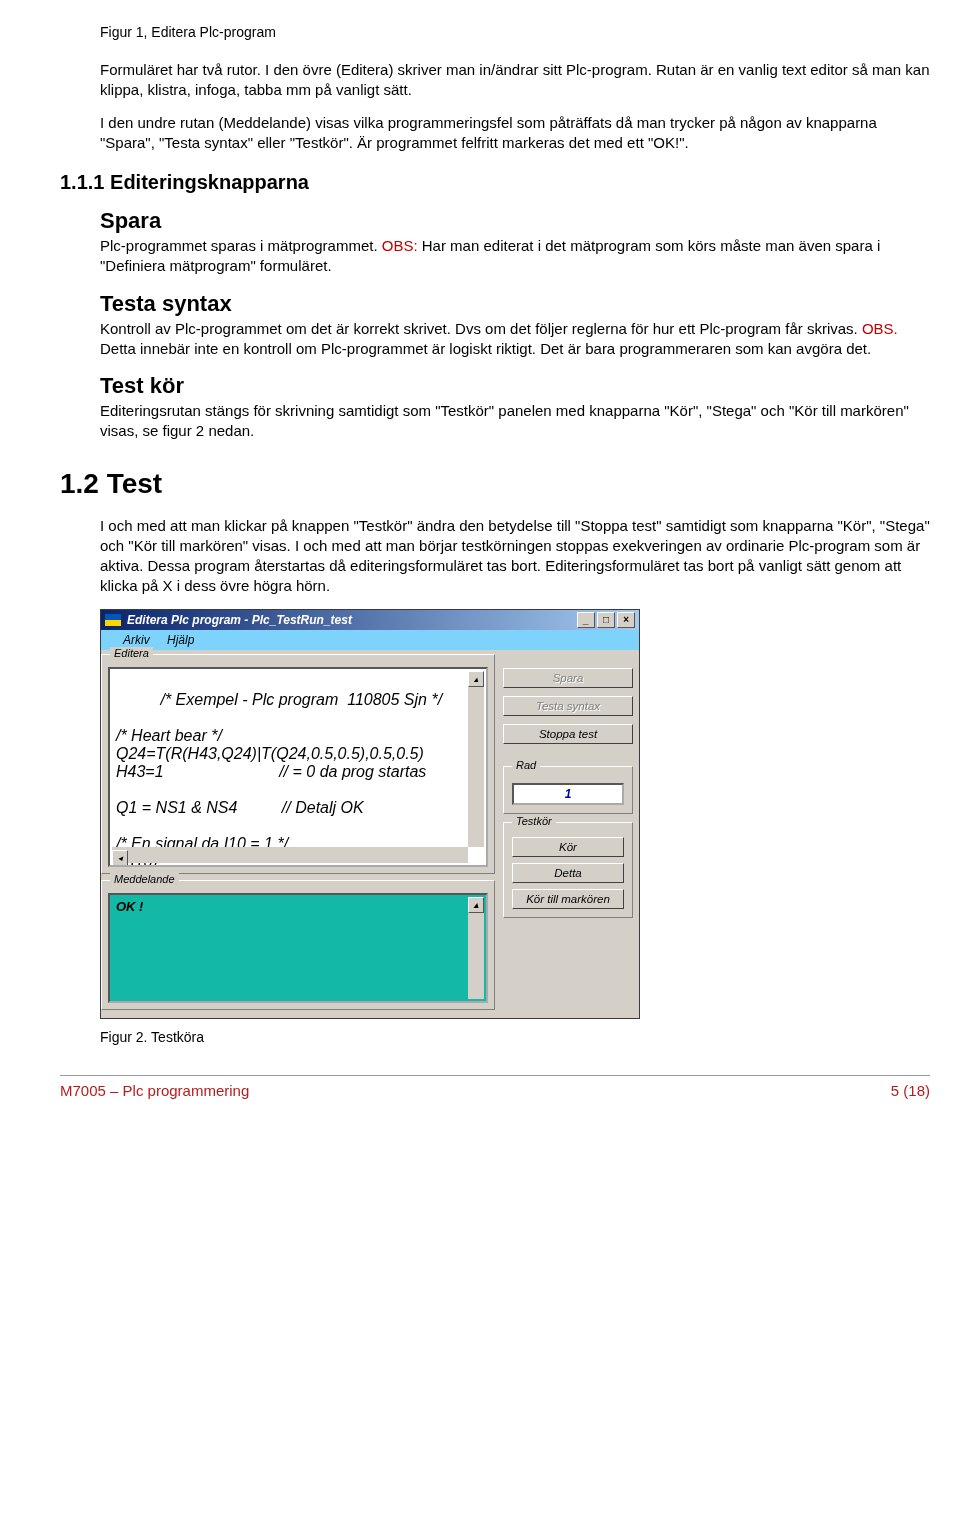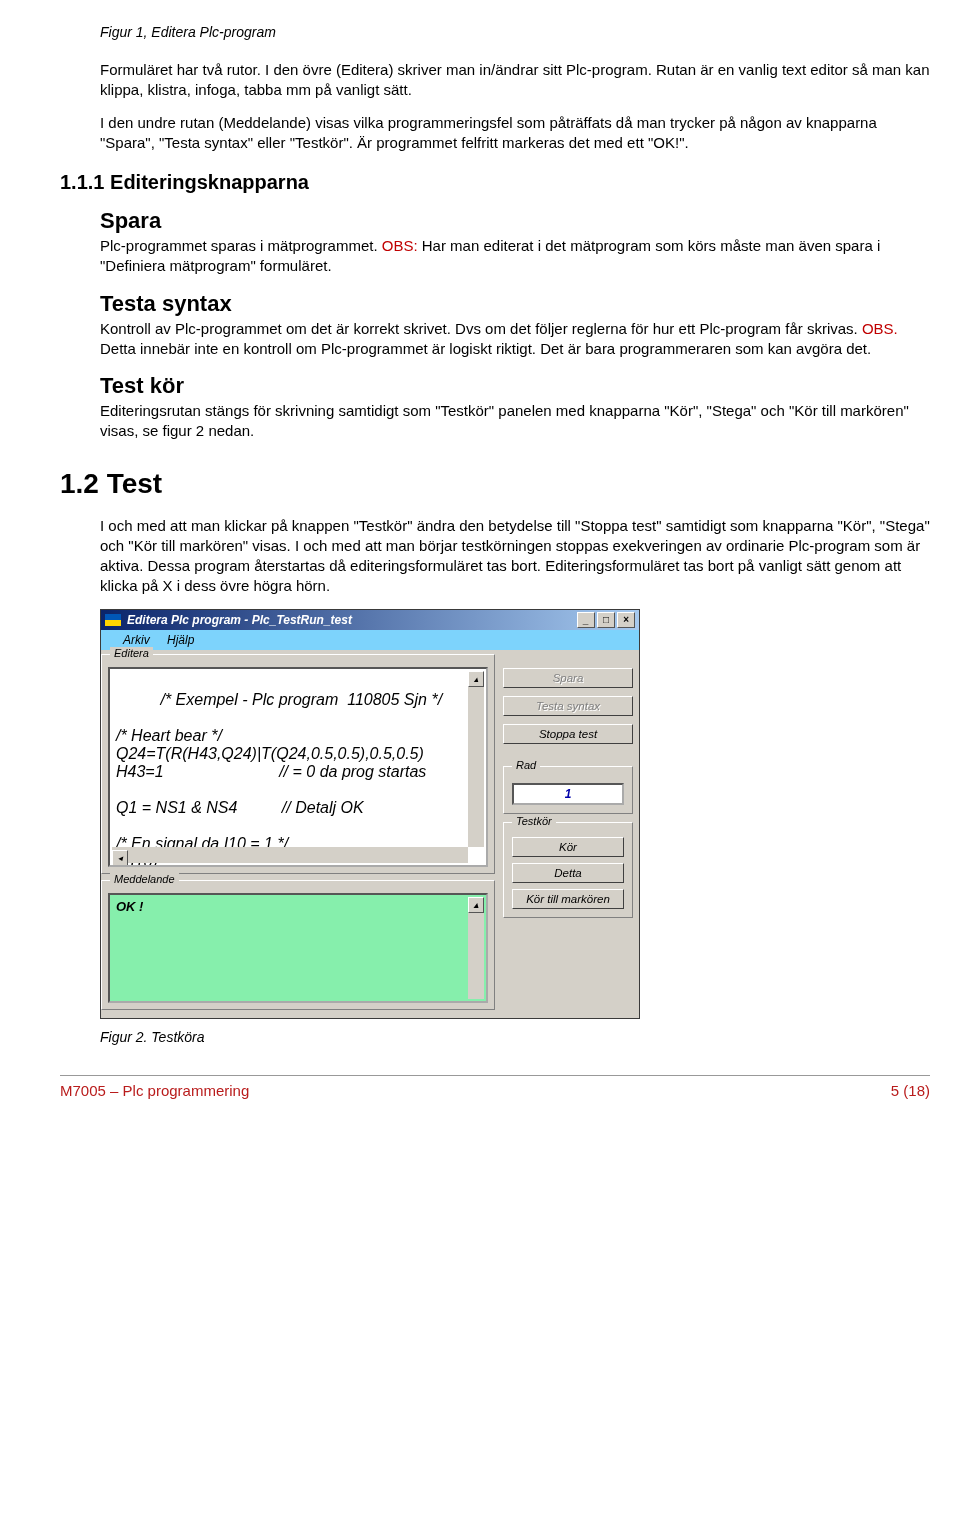--- a/index.html
+++ b/index.html
@@ -5,21 +5,21 @@
   * { box-sizing: border-box; }
   body {
     font-family: Arial, Helvetica, sans-serif;
     font-size:15px;
     color:#000;
     background:#fff;
     margin:0;
     padding:20px 30px 20px 60px;
     width:960px;
   }
-  .fig-caption { font-style:italic; font-size:14px; margin:4px 0 20px 40px; }
+  .fig-caption { font-size:14px; margin:4px 0 20px 40px; }
   .body-para { margin:0 0 12px 40px; line-height:1.35; }
   h2.sec-num { font-size:20px; font-weight:bold; margin:18px 0 10px 0; }
   h1.sec-big { font-size:28px; font-weight:bold; margin:26px 0 16px 0; }
   h3.sub { font-size:22px; font-weight:bold; margin:14px 0 2px 40px; }
   .obs { color:#c00000; }
   .indent-block { margin-left:40px; line-height:1.35; }
   .footer {
     border-top:1px solid #999;
     margin-top:30px;
     padding-top:6px;
@@ -123,21 +123,21 @@
     content:"◂";
     display:inline-block;
     text-align:center;
     font-size:9px;
     background:#d4d0c8;
     border:1px solid #fff;
     border-right-color:#555;border-bottom-color:#555;
     width:14px;height:14px;line-height:14px;
   }
   .msgbox-area {
-    background:#86efac;
+    background:#14b8a6;
     border:2px inset #aaa;
     height:110px;
     padding:4px 24px 4px 6px;
     font-weight:bold;
     font-size:13px;
     position:relative;
   }
   .msgbox-area .vscroll {
     position:absolute; right:2px; top:2px; bottom:2px; width:16px;
     background:#d4d0c8;

